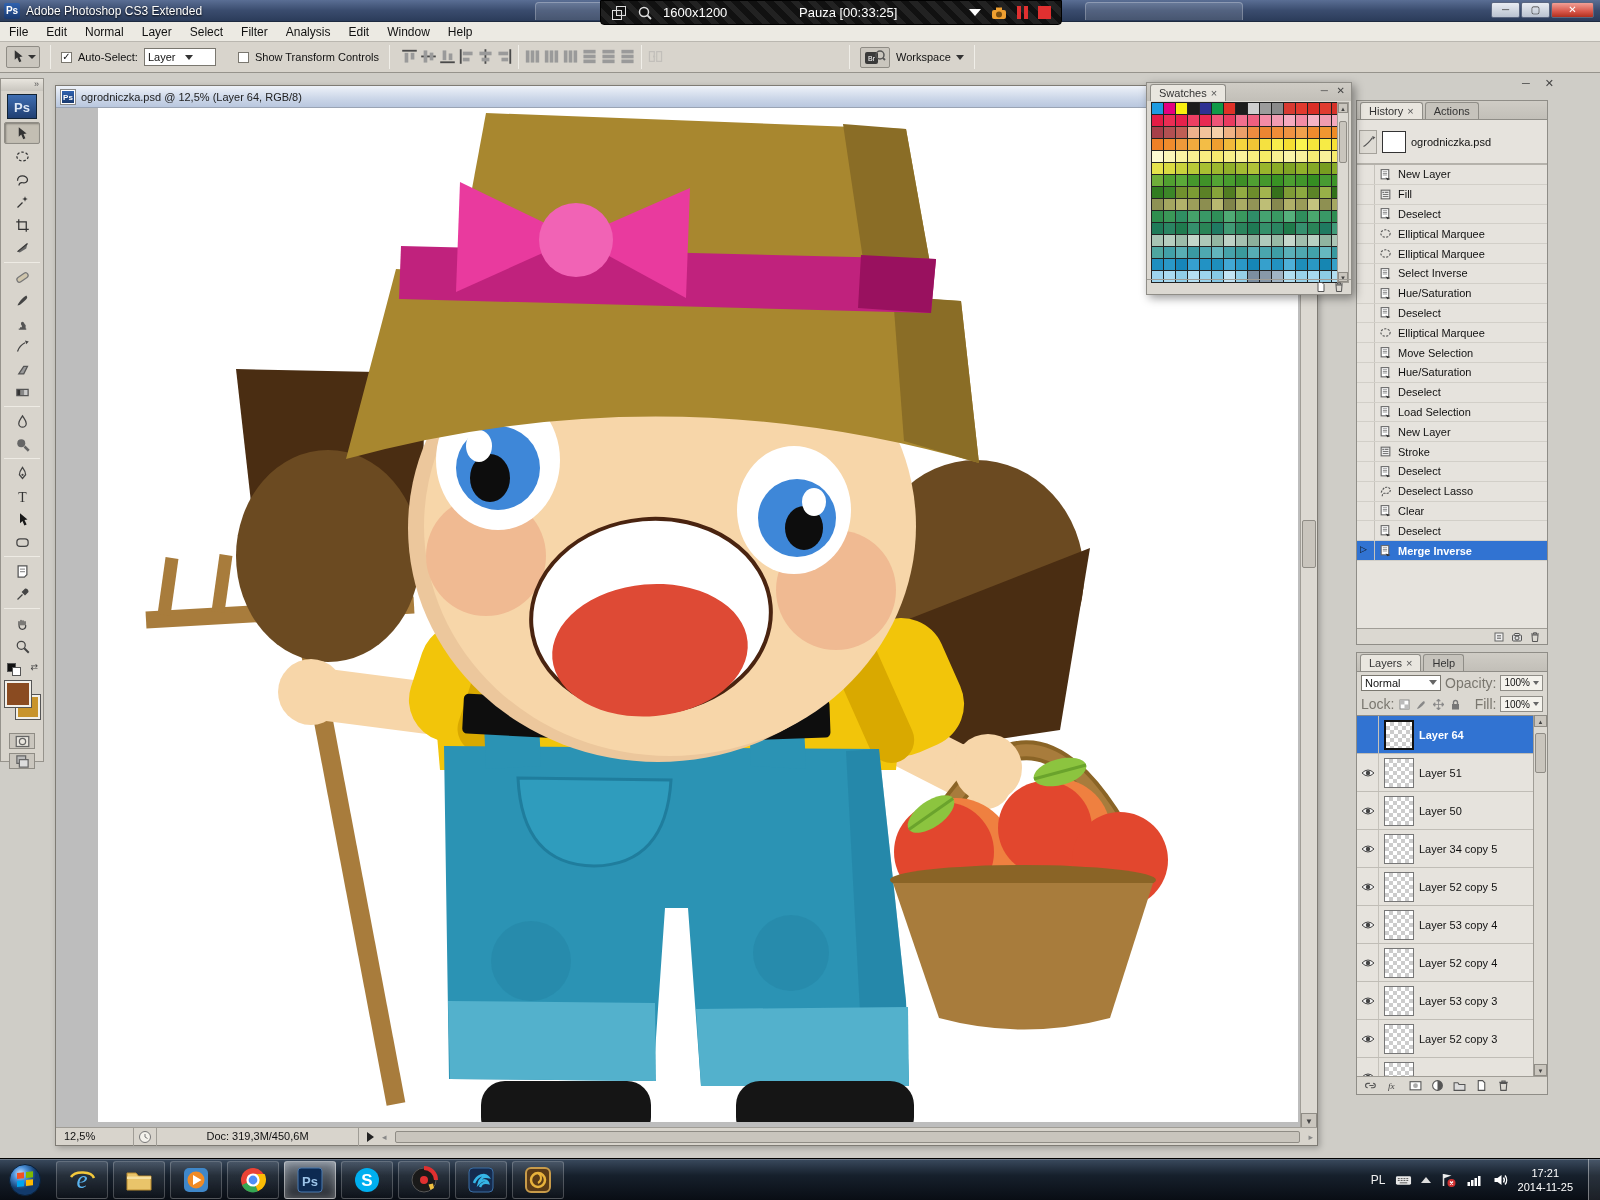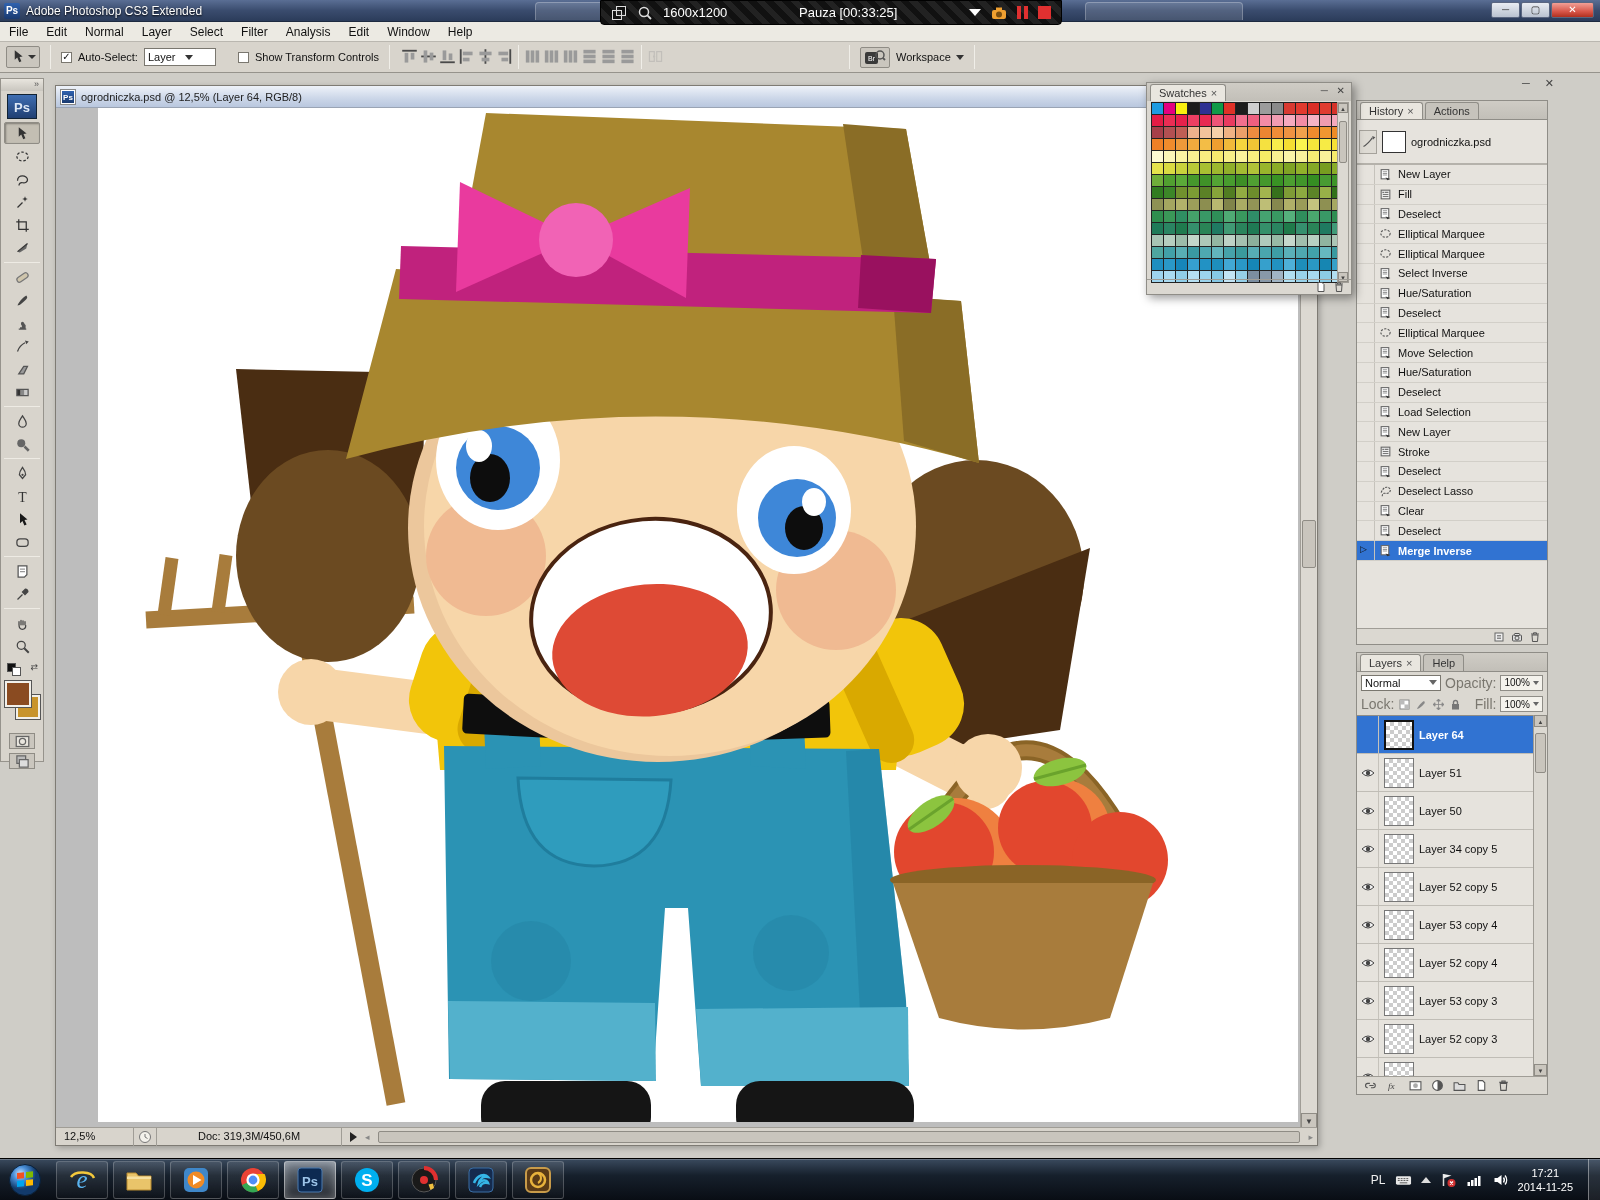--- a/index.html
+++ b/index.html
@@ -605,21 +605,21 @@
         <div class="vthumb"></div>
         <div class="scr-arrow bottom">▼</div>
       </div>
     </div>
     <div class="doc-status">
       <span class="ds-seg" style="width:78px">12,5%</span>
       <svg class="ds-ico" viewBox="0 0 14 14">
           <circle cx="7" cy="7" r="5.5" fill="#f4f2ec" stroke="#777"></circle>
           <path d="M7 4v3l2.5 1.5" stroke="#777" fill="none"></path>
         </svg>
-      <span class="ds-seg" style="width:186px;text-align:center;border-left:1px solid #a09d96">Doc: 319,3M/450,6M</span>
+      <span class="ds-seg" style="width:203px;text-align:center;border-left:1px solid #a09d96">Doc: 319,3M/450,6M</span>
       <span class="ds-play"></span>
       <span style="color:#888;font-size:9px">◂</span>
       <span class="hthumb"></span>
       <span style="color:#888;font-size:9px;padding-right:4px">▸</span>
     </div>
   </div>
 
   <div style="position:absolute;left:1522px;top:77px;z-index:21;color:#444;font-size:11px;letter-spacing:6px">─ ✕</div>
 
   <div class="panel" id="swatches">

